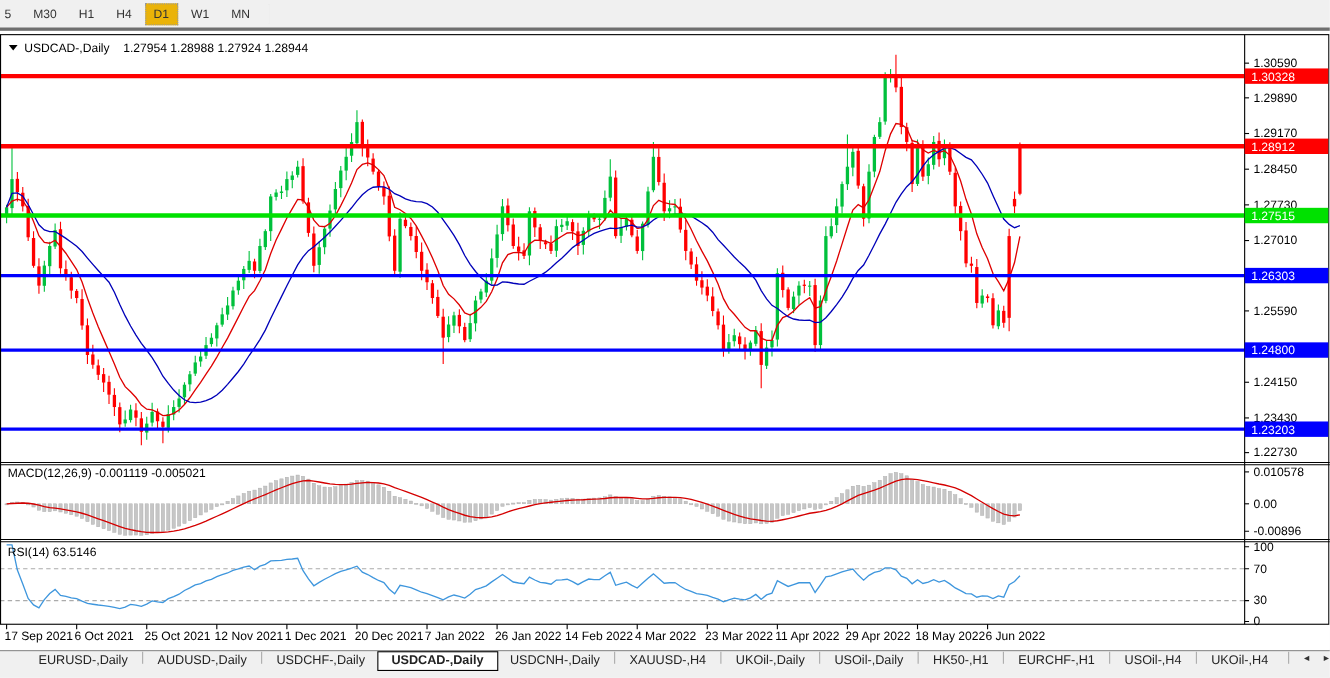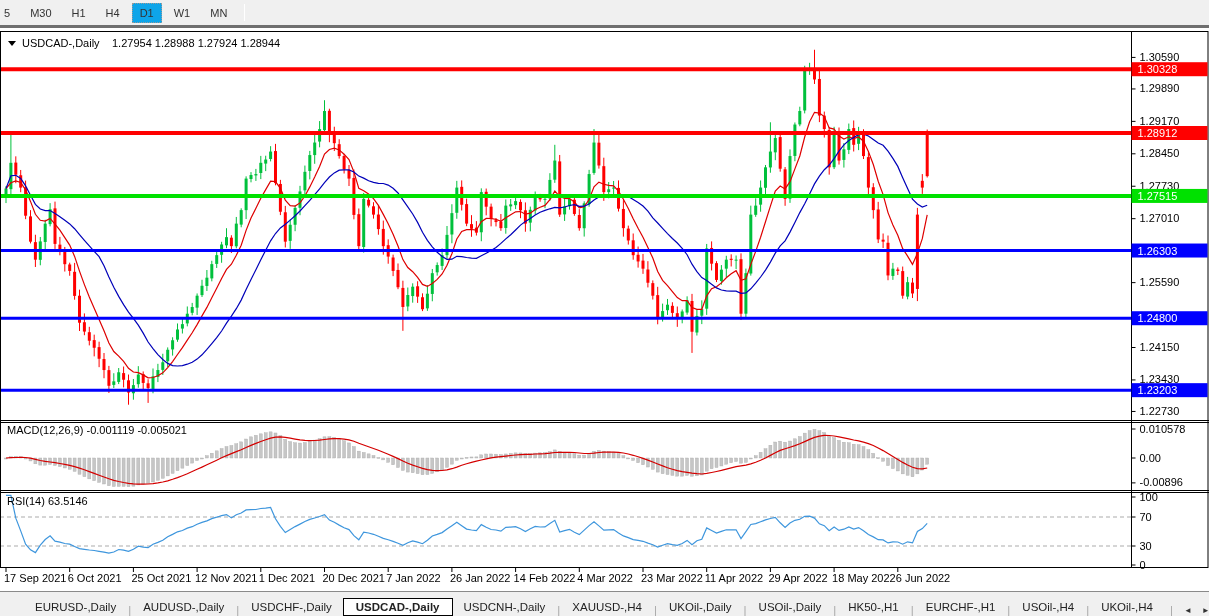--- a/index.html
+++ b/index.html
@@ -4,27 +4,27 @@
 <style>
   html,body{margin:0;padding:0;background:#e8e8e8;}
   *{box-sizing:border-box;}
   #app{position:relative;width:1209px;height:616px;background:#fff;overflow:hidden;
        font-family:"Liberation Sans","DejaVu Sans",sans-serif;-webkit-user-select:none;user-select:none;}
   
   #toolbar{position:absolute;left:0;top:0;width:1209px;height:28px;background:#f0f0f0;
            border-bottom:3px solid #6f6f6f;display:flex;align-items:center;z-index:3;}
   .tf-btn{font-size:11px;color:#333;padding:3px 7px;margin:0 2px;border:1px solid transparent;cursor:default;}
   .tf-btn.first{margin-left:-4px;}
-  .tf-btn.active{background:#0ea5e9;border:1px dotted #9a9a9a;}
+  .tf-btn.active{background:#eab308;border:1px dotted #9a9a9a;}
   .tb-sep{width:1px;height:17px;background:#c9c9c9;margin:0 7px;border-right:1px solid #fff;}
   
   #chart{position:absolute;left:0;top:0;z-index:1;}
   
   #tabbar{position:absolute;left:0;top:591px;width:1209px;height:25px;background:#f0f0f0;
-          border-top:1px solid #8a8a8a;display:flex;align-items:flex-end;z-index:3;font-size:11.5px;color:#222;}
+          border-top:1px solid #8a8a8a;display:flex;align-items:flex-start;z-index:3;font-size:11.5px;color:#222;}
   #tabbar .lead{width:24px;flex:0 0 auto;}
   .tab{padding:3px 11px;white-space:nowrap;cursor:default;}
   .tab.active{background:#fff;border:1px solid #000;font-weight:700;padding:2px 12px;}
   .tab-sep{color:#a8a8a8;padding:0 1px;}
   .tab-arrows{margin-left:auto;display:flex;align-items:center;padding-right:8px;}
   .tab-arrows .tab-sep{padding:0 6px;}
   .arrow{font-size:8px;color:#333;padding:0 5px;cursor:default;}
 </style>
 </head>
 <body>

